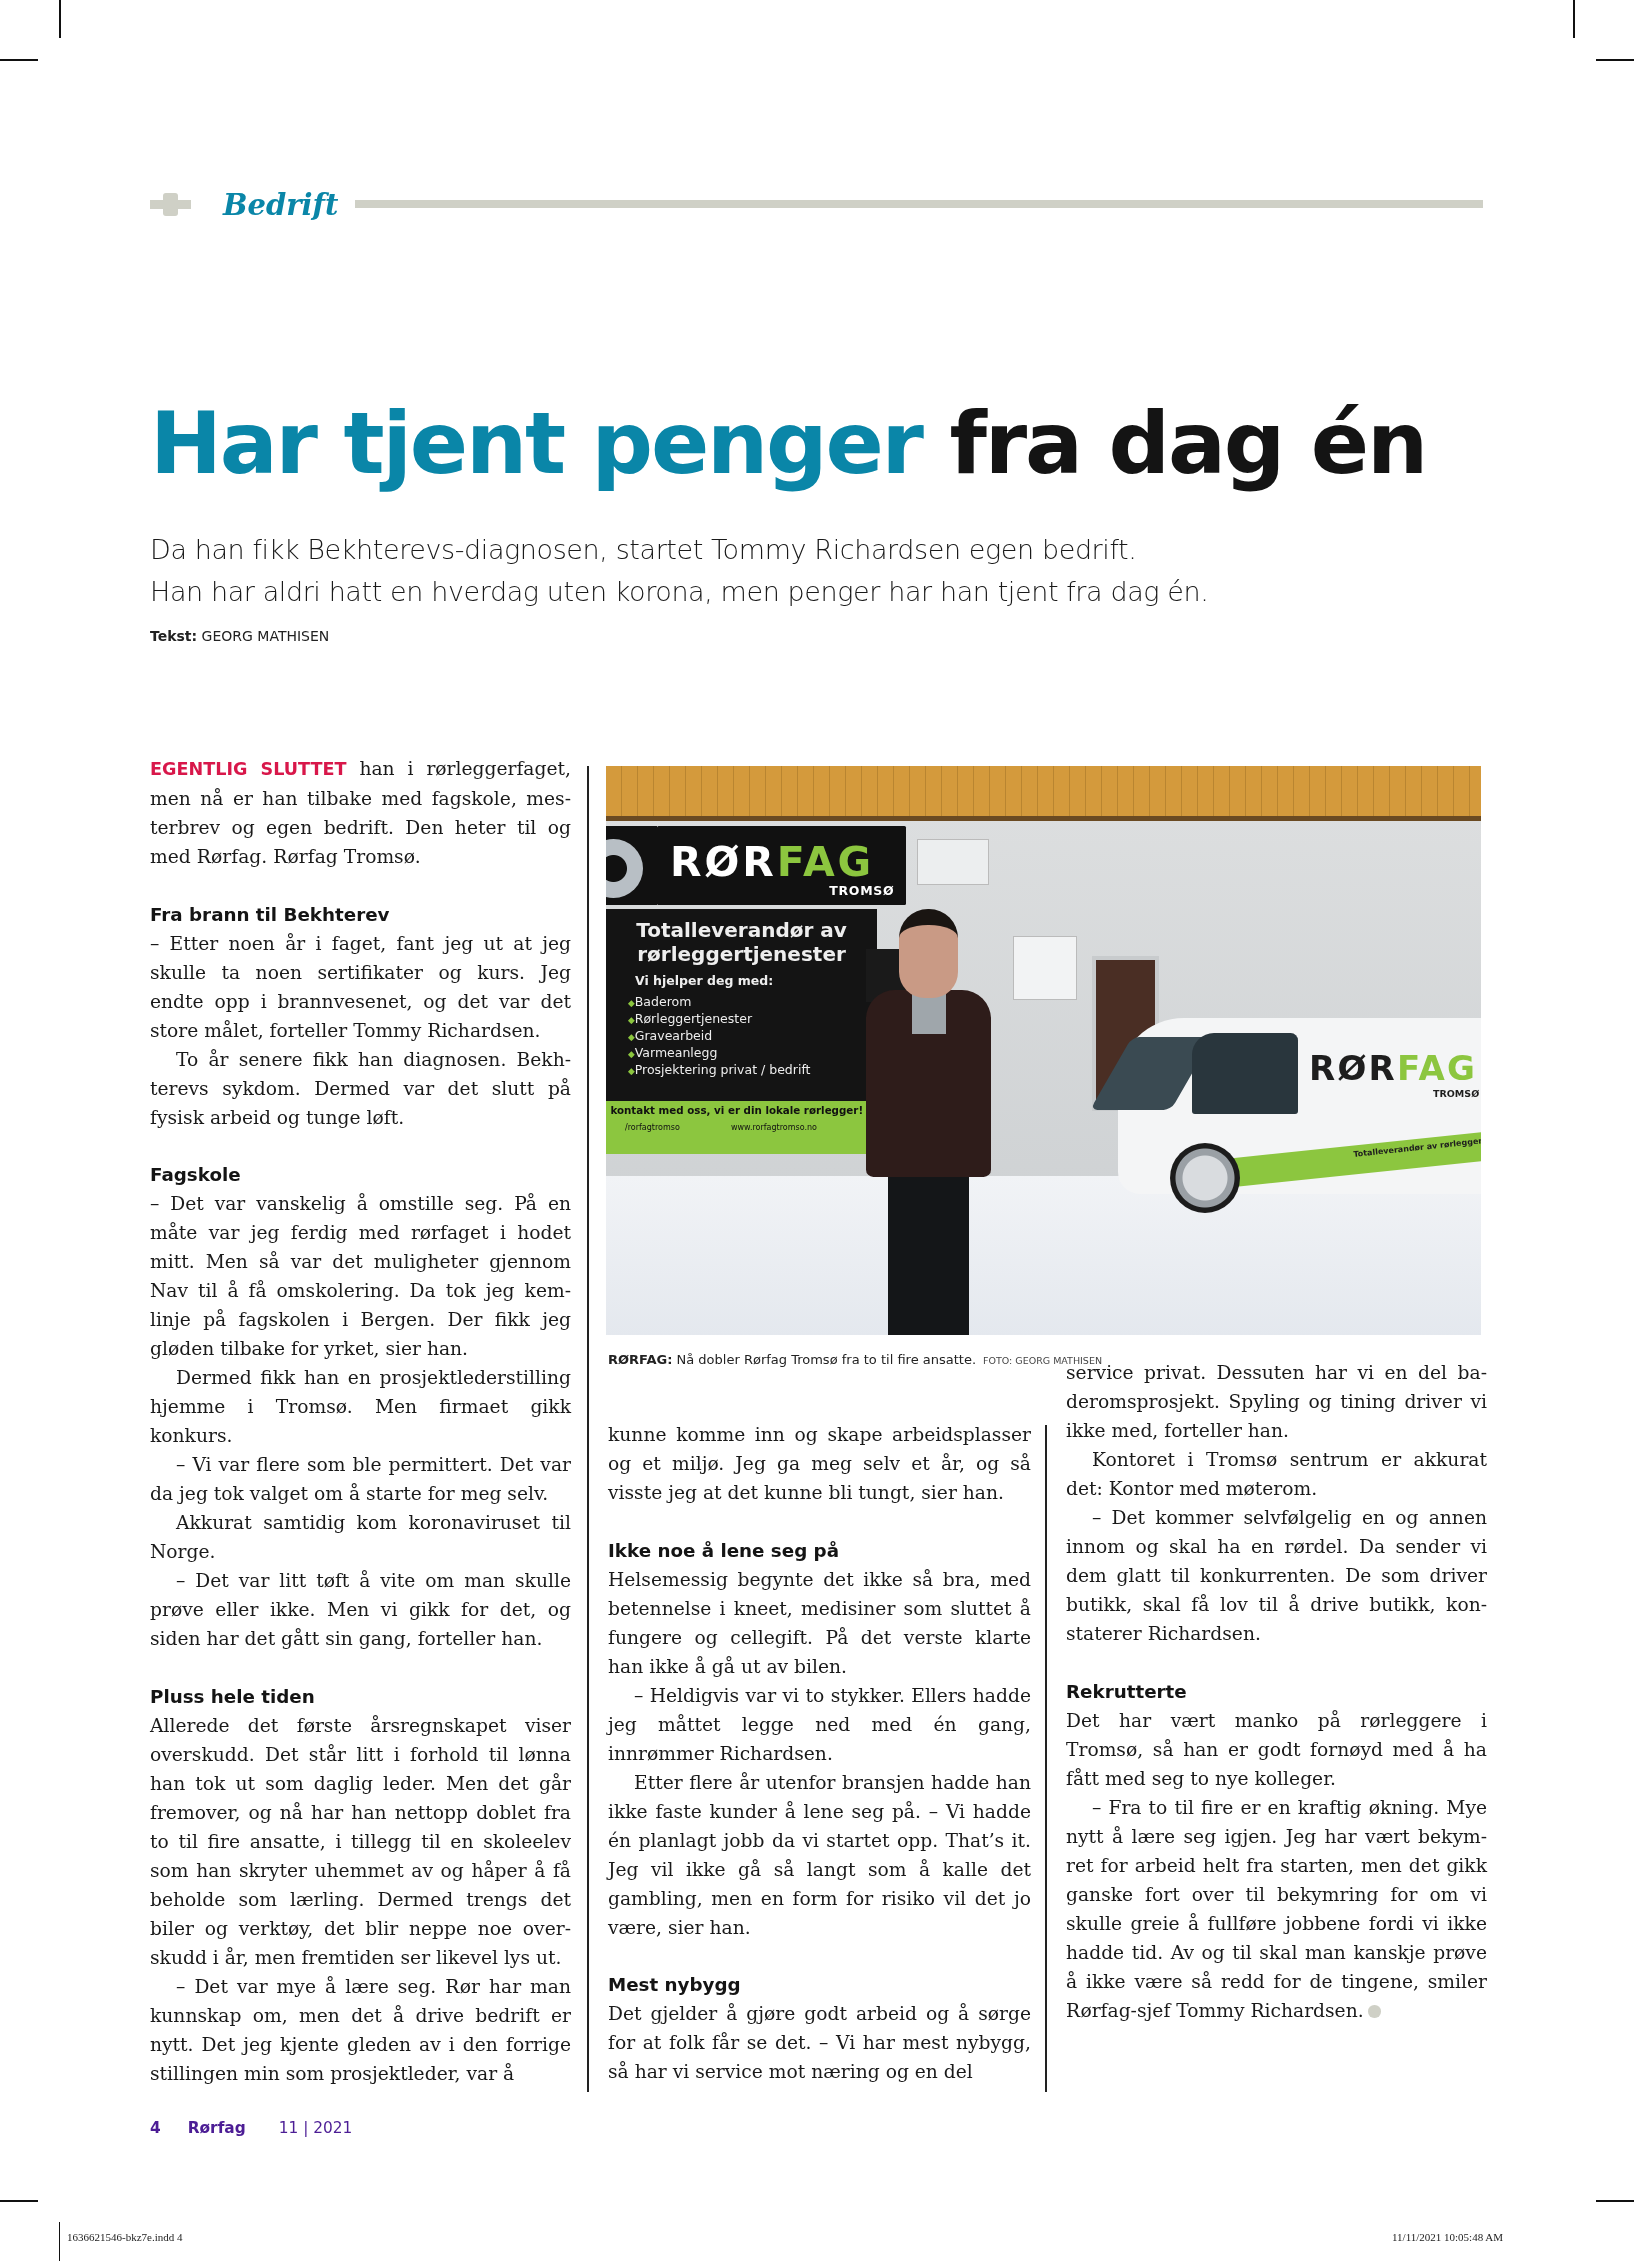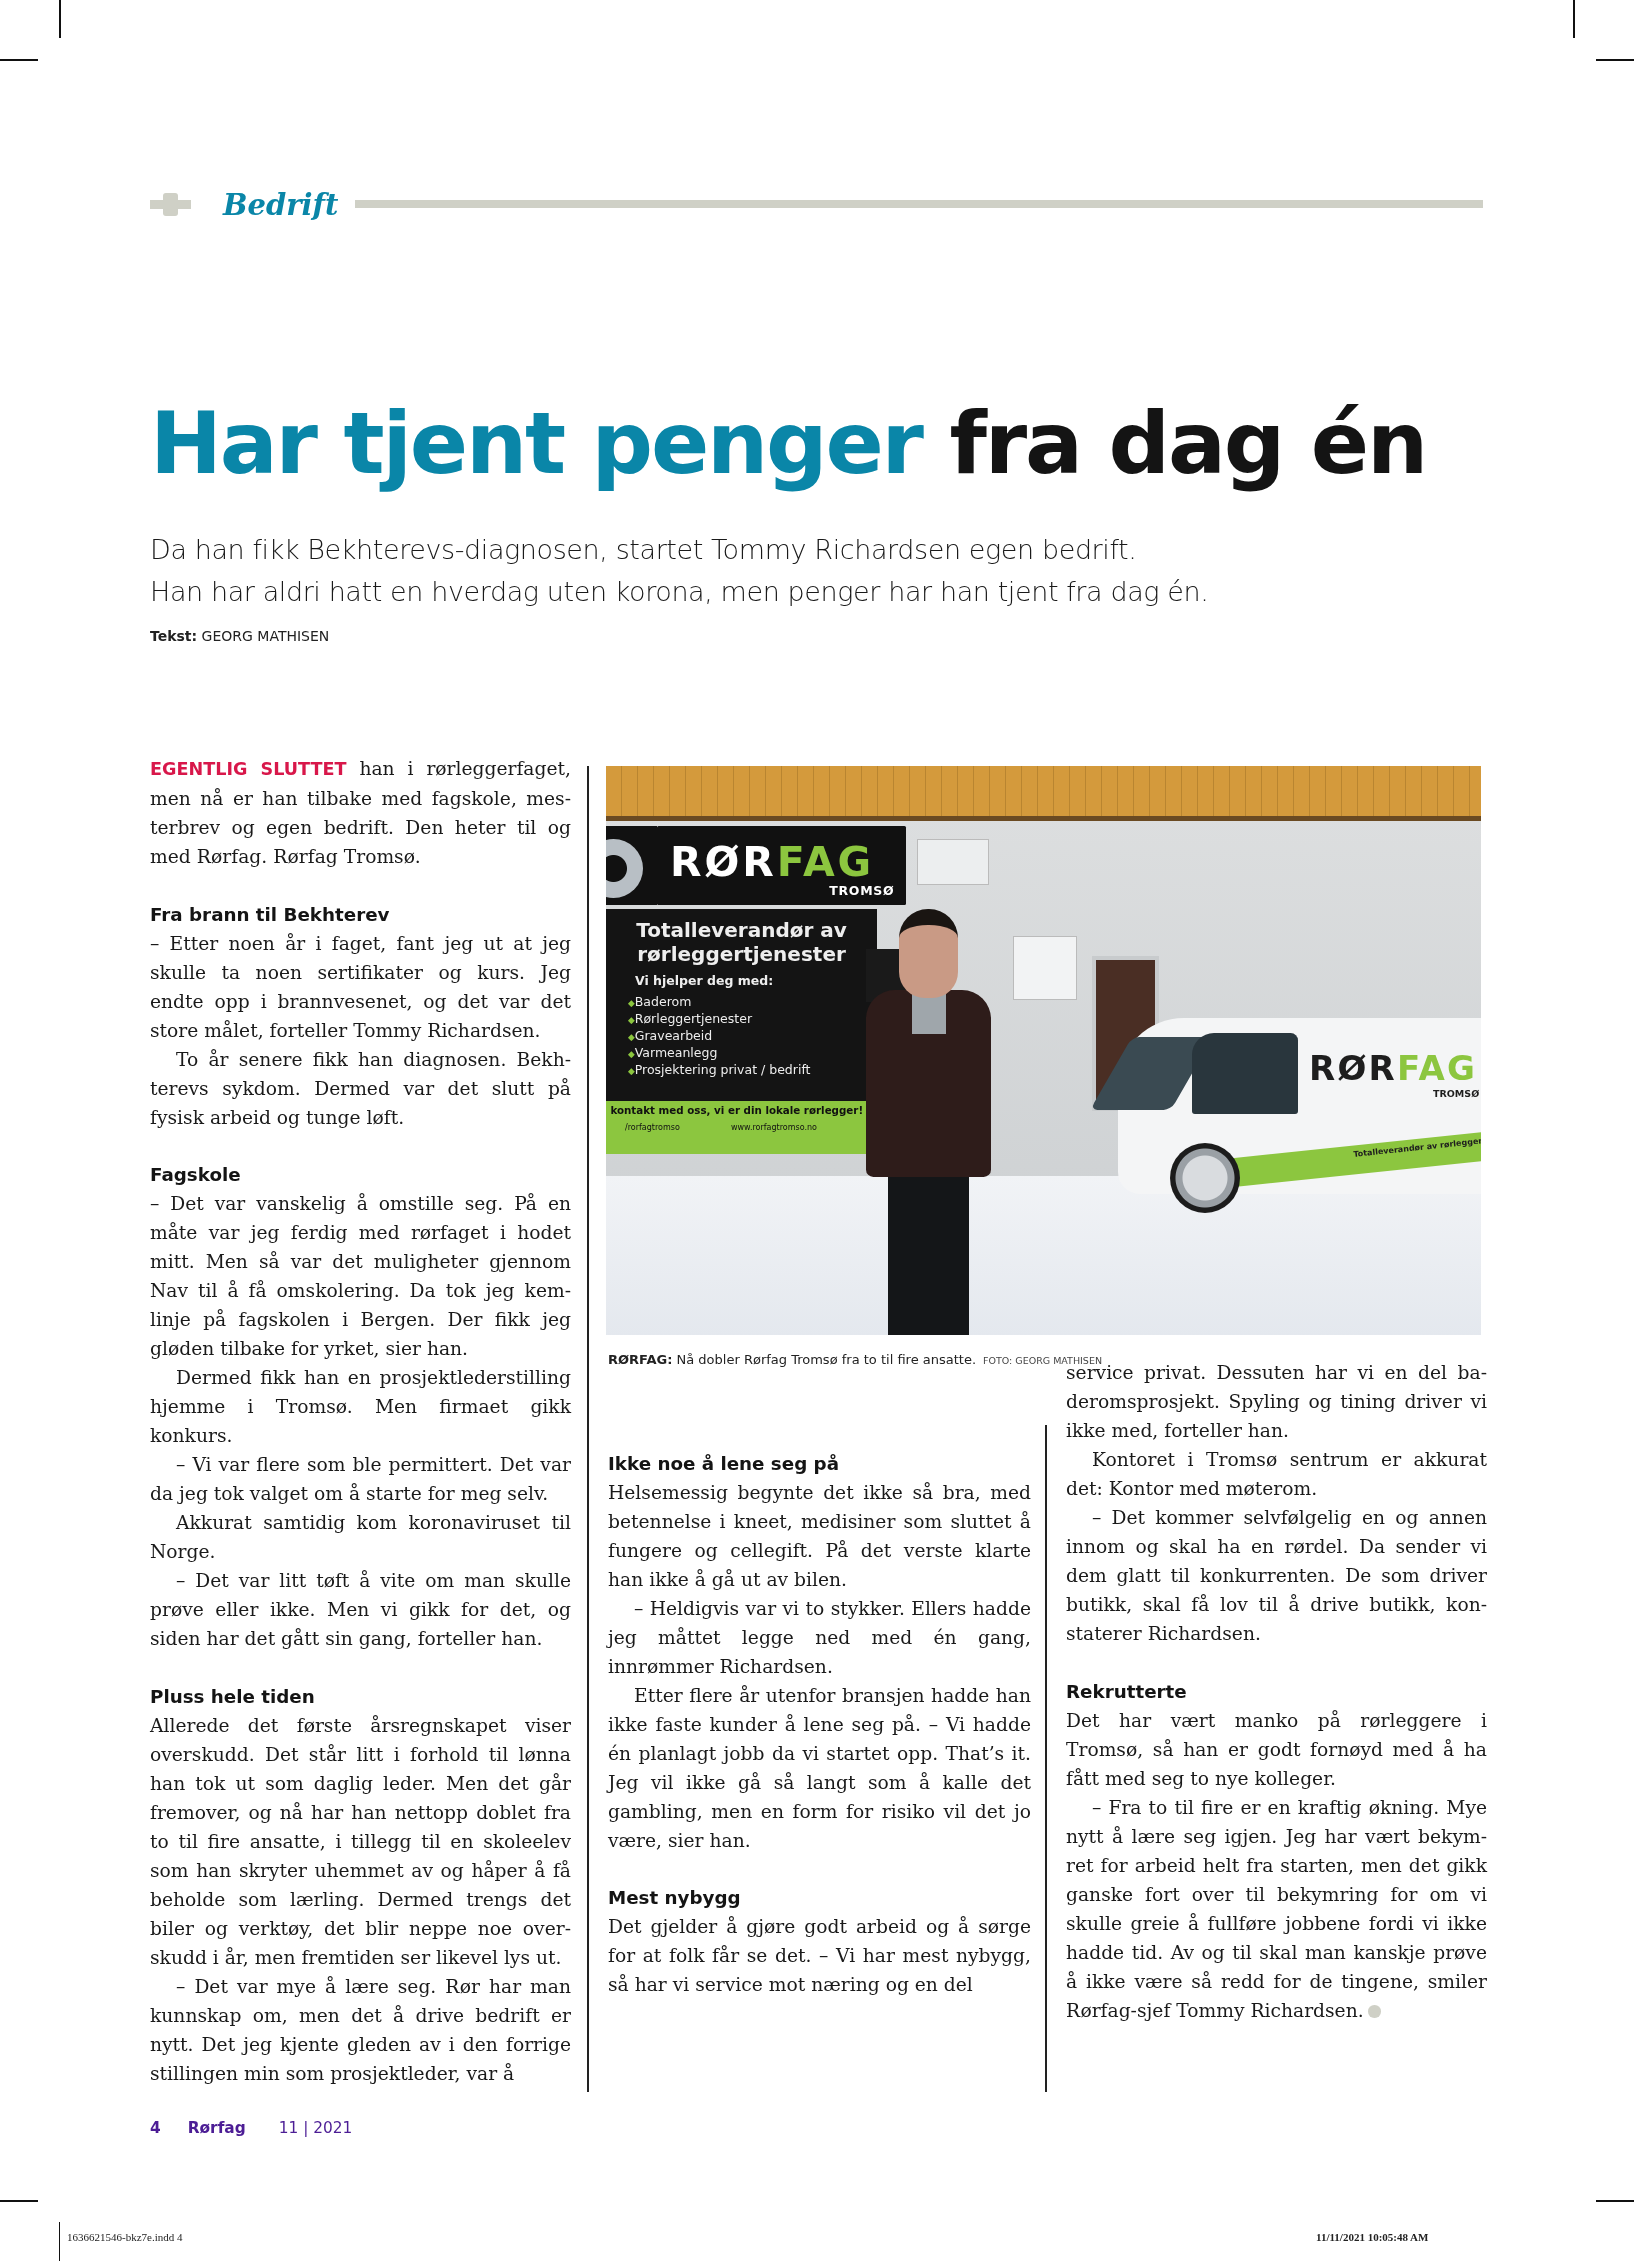--- a/index.html
+++ b/index.html
@@ -196,20 +196,21 @@
   </div>
 </div>
 
 <div class="caption">
   <span class="cap-lead">RØRFAG:</span>
   <span>Nå dobler Rørfag Tromsø fra to til fire ansatte.</span>
   <span class="cap-credit">FOTO: GEORG MATHISEN</span>
 </div>
 
 <div class="col col-2">
+  <p>kunne komme inn og skape arbeidsplasser og et miljø. Jeg ga meg selv et år, og så visste jeg at det kunne bli tungt, sier han.</p>
 
   <h3>Ikke noe å lene seg på</h3>
   <p>Helsemessig begynte det ikke så bra, med betennelse i kneet, medisiner som sluttet å fungere og cellegift. På det verste klarte han ikke å gå ut av bilen.</p>
   <p class="ind">– Heldigvis var vi to stykker. Ellers hadde jeg måttet legge ned med én gang, innrømmer Richardsen.</p>
   <p class="ind">Etter flere år utenfor bransjen hadde han ikke faste kunder å lene seg på. – Vi hadde én planlagt jobb da vi startet opp. That’s it. Jeg vil ikke gå så langt som å kalle det gambling, men en form for risiko vil det jo være, sier han.</p>
 
   <h3>Mest nybygg</h3>
   <p>Det gjelder å gjøre godt arbeid og å sørge for at folk får se det. – Vi har mest nybygg, så har vi service mot næring og en del</p>
 </div>
 
@@ -223,14 +224,14 @@
   <p class="ind"><span>– Fra to til fire er en kraftig økning. Mye nytt å lære seg igjen. Jeg har vært bekym­ret for arbeid helt fra starten, men det gikk ganske fort over til bekymring for om vi skulle greie å fullføre jobbene fordi vi ikke hadde tid. Av og til skal man kanskje prøve å ikke være så redd for de tingene, smiler Rørfag-sjef Tommy Richardsen.</span><span class="endmark"></span></p>
 </div>
 
 <div class="footer">
   <span class="pg">4</span>
   <span class="mag">Rørfag</span>
   <span>11 | 2021</span>
 </div>
 
 <div class="slug" style="left:67px;">1636621546-bkz7e.indd   4</div>
-<div class="slug" style="left:1316px;font-weight:bold;">11/11/2021   10:05:48 AM</div>
+<div class="slug" style="left:1392px;">11/11/2021   10:05:48 AM</div>
 
 
 </body></html>

